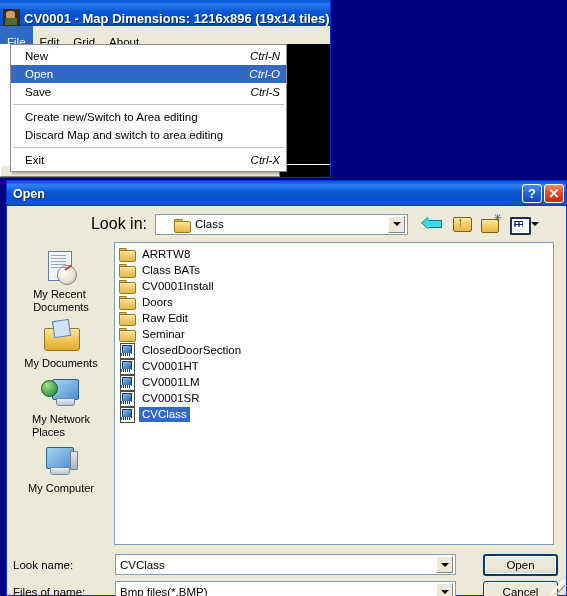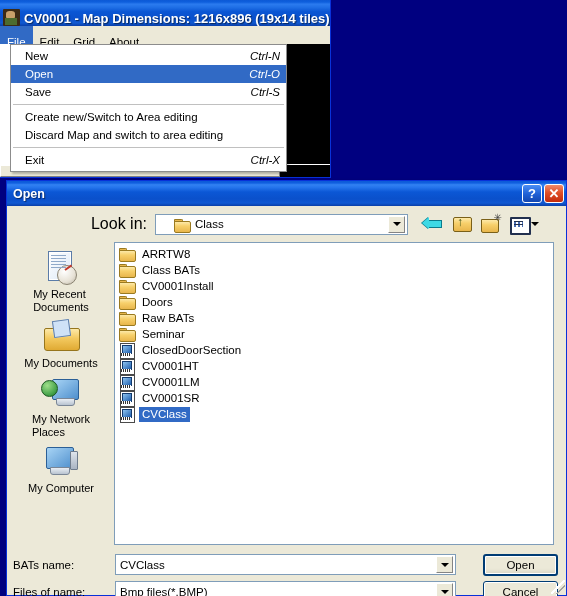--- a/index.html
+++ b/index.html
@@ -713,21 +713,21 @@
         <div class="file-row">
           <span class="fr-icon folder"></span>
           <span class="fr-name">CV0001Install</span>
         </div>
         <div class="file-row">
           <span class="fr-icon folder"></span>
           <span class="fr-name">Doors</span>
         </div>
         <div class="file-row">
           <span class="fr-icon folder"></span>
-          <span class="fr-name">Raw BATs</span>
+          <span class="fr-name">Raw Edit</span>
         </div>
         <div class="file-row">
           <span class="fr-icon folder"></span>
           <span class="fr-name">Seminar</span>
         </div>
         <div class="file-row">
           <span class="fr-icon bmp">
               <span class="fr-bmp-bar"></span>
             </span>
           <span class="fr-name">ClosedDoorSection</span>
@@ -752,21 +752,21 @@
         </div>
         <div class="file-row selected">
           <span class="fr-icon bmp">
               <span class="fr-bmp-bar"></span>
             </span>
           <span class="fr-name">CVClass</span>
         </div>
       </div>
 
       <div id="filename-row">
-        <div class="field-label">BATs name:</div>
+        <div class="field-label">Look name:</div>
         <div class="field-combo">
           <span class="fc-value">CVClass</span>
           <span class="combo-arrow"></span>
         </div>
       </div>
 
       <div id="filetype-row">
         <div class="field-label">Files of name:</div>
         <div class="field-combo">
           <span class="fc-value">Bmp files(*.BMP)</span>

